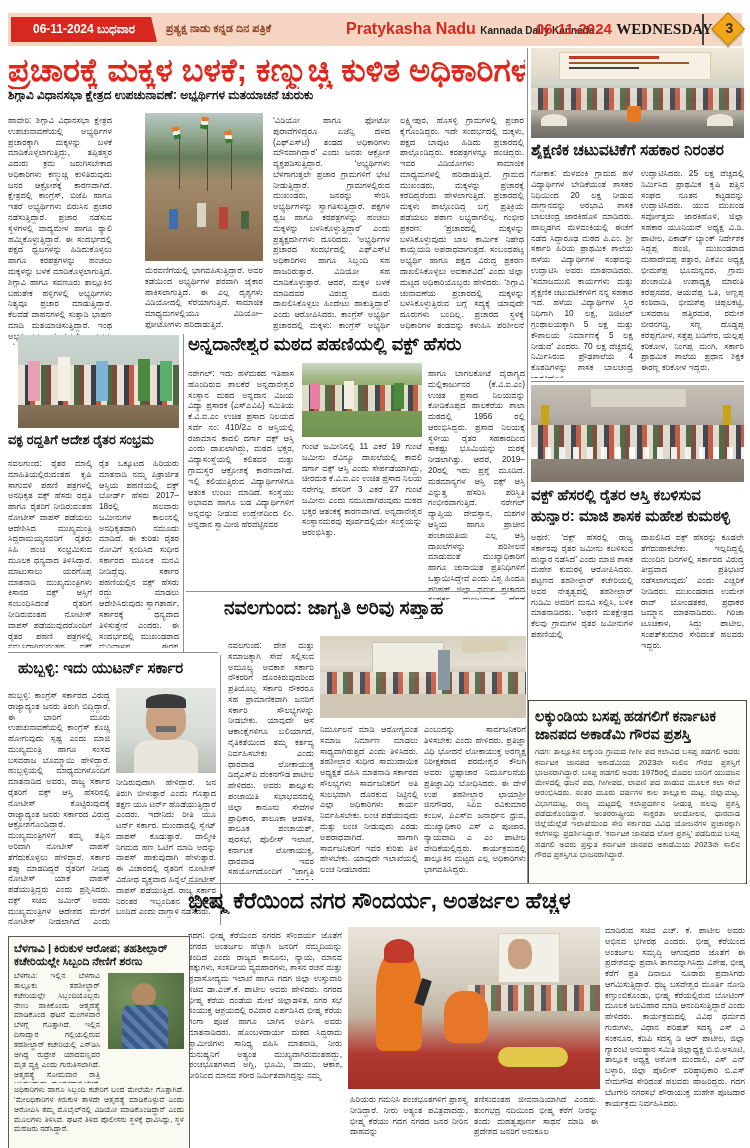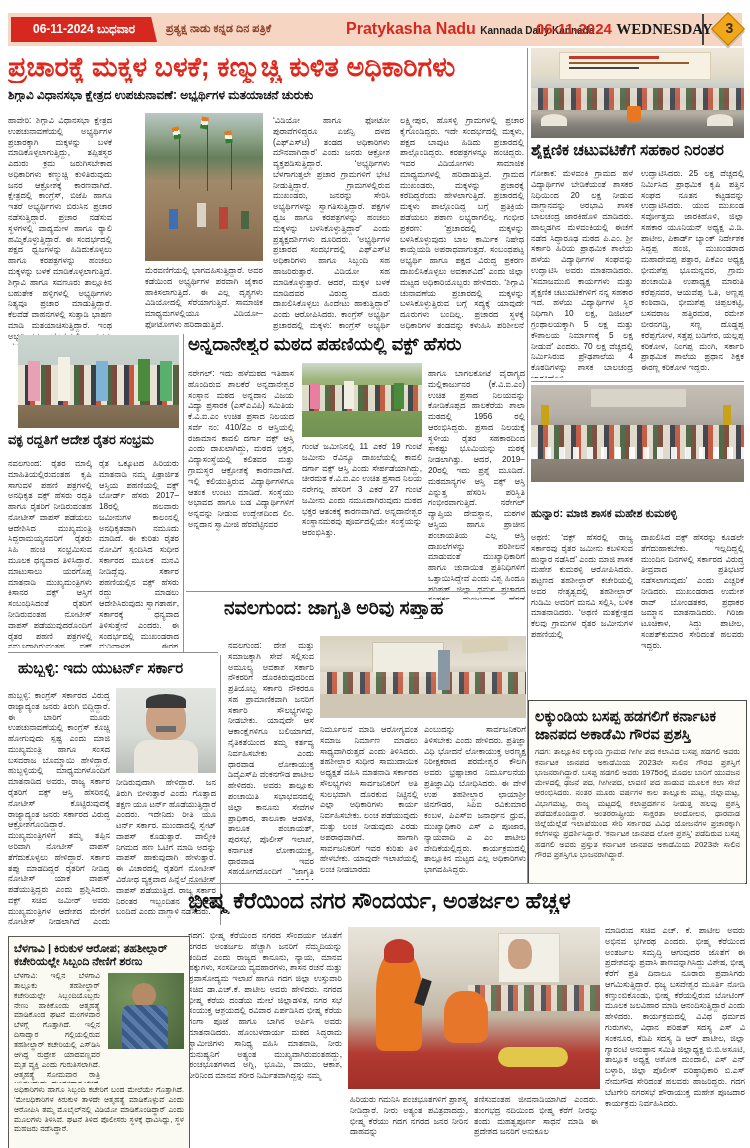--- a/index.html
+++ b/index.html
@@ -62,21 +62,21 @@
     <div id="dateen" class="abs">
       <span class="d1">06-11-2024</span>
       <span class="d2">WEDNESDAY</span>
     </div>
     <div id="bandiv" class="abs"></div>
     <div id="logo" class="abs">
       <span>3</span>
     </div>
   </div>
 
-  <div class="abs hl hl-red" style="left:8px;top:52px;width:517px;font-size:27px;">ಪ್ರಚಾರಕ್ಕೆ ಮಕ್ಕಳ ಬಳಕೆ; ಕಣ್ಮುಚ್ಚಿ ಕುಳಿತ ಅಧಿಕಾರಿಗಳು</div>
+  <div class="abs hl hl-red" style="left:8px;top:52px;width:517px;font-size:32px;">ಪ್ರಚಾರಕ್ಕೆ ಮಕ್ಕಳ ಬಳಕೆ; ಕಣ್ಮುಚ್ಚಿ ಕುಳಿತ ಅಧಿಕಾರಿಗಳು</div>
   <div class="abs hl" style="left:8px;top:88px;width:517px;font-size:12px;">ಶಿಗ್ಗಾವಿ ವಿಧಾನಸಭಾ ಕ್ಷೇತ್ರದ ಉಪಚುನಾವಣೆ: ಅಭ್ಯರ್ಥಿಗಳ ಮತಯಾಚನೆ ಚುರುಕು</div>
 
   <div class="abs body-txt" style="left:8px;top:115px;width:104px;height:230px;">ಹಾವೇರಿ: ಶಿಗ್ಗಾವಿ ವಿಧಾನಸಭಾ ಕ್ಷೇತ್ರದ ಉಪಚುನಾವಣೆಯಲ್ಲಿ ಅಭ್ಯರ್ಥಿಗಳ ಪ್ರಚಾರಕ್ಕಾಗಿ ಮಕ್ಕಳನ್ನು ಬಳಕೆ ಮಾಡಿಕೊಳ್ಳಲಾಗುತ್ತಿದ್ದು, ತಪ್ಪಿತಸ್ಥರ ಎದುರು ಕ್ರಮ ಜರುಗಿಸಬೇಕಾದ ಅಧಿಕಾರಿಗಳು ಕಣ್ಮುಚ್ಚಿ ಕುಳಿತಿರುವುದು ಜನರ ಆಕ್ರೋಶಕ್ಕೆ ಕಾರಣವಾಗಿದೆ. ಕ್ಷೇತ್ರದಲ್ಲಿ ಕಾಂಗ್ರೆಸ್, ಬಿಜೆಪಿ ಹಾಗೂ ಇತರೆ ಅಭ್ಯರ್ಥಿಗಳು ಬಿರುಸಿನ ಪ್ರಚಾರ ನಡೆಸುತ್ತಿದ್ದಾರೆ. ಪ್ರಚಾರ ನಡೆಸುವ ಸ್ಥಳಗಳಲ್ಲಿ ವಾದ್ಯಮೇಳ ಹಾಗೂ ರ‍್ಯಾಲಿ ಹಮ್ಮಿಕೊಳ್ಳುತ್ತಿದ್ದಾರೆ. ಈ ಸಂದರ್ಭದಲ್ಲಿ ಪಕ್ಷದ ಧ್ವಜಗಳನ್ನು ಹಿಡಿದುಕೊಳ್ಳಲು ಹಾಗೂ ಕರಪತ್ರಗಳನ್ನು ಹಂಚಲು ಮಕ್ಕಳನ್ನು ಬಳಕೆ ಮಾಡಿಕೊಳ್ಳಲಾಗುತ್ತಿದೆ. ಶಿಗ್ಗಾವಿ ಹಾಗೂ ಸವಣೂರು ತಾಲ್ಲೂಕಿನ ಬಹುತೇಕ ಹಳ್ಳಿಗಳಲ್ಲಿ ಅಭ್ಯರ್ಥಿಗಳು ನಿತ್ಯವೂ ಪ್ರಚಾರ ಮಾಡುತ್ತಿದ್ದಾರೆ. ಕೆಲವೆಡೆ ವಾಹನಗಳಲ್ಲಿ ಸುತ್ತಾಡಿ ಭಾಷಣ ಮಾಡಿ ಮತಯಾಚಿಸುತ್ತಿದ್ದಾರೆ. ಇಂಥ ಅಭ್ಯರ್ಥಿಗಳ ಜೊತೆಯಲ್ಲಿ ಮಕ್ಕಳು ಹೆಚ್ಚಿನ ಸಂಖ್ಯೆಯಲ್ಲಿ ಕಂಡುಬರುತ್ತಿದ್ದಾರೆ. ಅಭ್ಯರ್ಥಿಗಳ ಚಿಹ್ನೆಯ ಟೋಪಿ ಧರಿಸುವ ಮಕ್ಕಳು, ಕೊರಳಲ್ಲಿ ಪಕ್ಷದ ಶಾಲು ಹೊತ್ತುಕೊಂಡು</div>
   <div id="ph-lead" class="abs photo" style="left:145px;top:113px;width:118px;height:148px;">
     <span class="pole" style="left:34px;top:18px;height:58px;"></span>
     <span class="pole" style="left:62px;top:8px;height:70px;"></span>
     <span class="pole" style="left:86px;top:22px;height:55px;"></span>
     <span class="flag" style="left:28px;top:14px;transform:rotate(-14deg);"></span>
     <span class="flag" style="left:56px;top:4px;transform:rotate(10deg);"></span>
     <span class="flag" style="left:80px;top:18px;transform:rotate(-8deg);"></span>
@@ -107,21 +107,22 @@
 
   <div class="abs rule-h" style="left:531px;top:381px;width:213px;"></div>
 
   <div id="ph-crowd" class="abs photo" style="left:531px;top:385px;width:213px;height:97px;">
     <span style="left:60px;top:4px;width:95px;height:18px;background:#d9d4c8;"></span>
     <span style="left:10px;top:20px;width:8px;height:22px;background:#c8a317;"></span>
     <span style="left:192px;top:20px;width:8px;height:22px;background:#c8a317;"></span>
     <span class="person-row" style="left:0;top:40px;width:213px;height:34px;opacity:.9;"></span>
     <span class="paper-row" style="left:0;top:62px;width:213px;height:12px;"></span>
   </div>
-  <div class="abs hl" style="left:531px;top:507px;width:213px;font-size:11px;">ಹುನ್ನಾರ: ಮಾಜಿ ಶಾಸಕ ಮಹೇಶ ಕುಮಠಳ್ಳಿ</div>
+  <div class="abs hl" style="left:531px;top:486px;width:213px;font-size:15px;">ವಕ್ಫ್ ಹೆಸರಲ್ಲಿ ರೈತರ ಆಸ್ತಿ ಕಬಳಿಸುವ</div>
+  <div class="abs hl" style="left:531px;top:507px;width:213px;font-size:15px;">ಹುನ್ನಾರ: ಮಾಜಿ ಶಾಸಕ ಮಹೇಶ ಕುಮಠಳ್ಳಿ</div>
   <div class="abs body-txt" style="left:531px;top:532px;width:102px;height:160px;">ಅಥಣಿ: ‘ವಕ್ಫ್ ಹೆಸರಲ್ಲಿ ರಾಜ್ಯ ಸರ್ಕಾರವು ರೈತರ ಜಮೀನು ಕಬಳಿಸುವ ಹುನ್ನಾರ ನಡೆಸಿದೆ’ ಎಂದು ಮಾಜಿ ಶಾಸಕ ಮಹೇಶ ಕುಮಠಳ್ಳಿ ಆರೋಪಿಸಿದರು. ಪಟ್ಟಣದ ತಹಶೀಲ್ದಾರ್ ಕಚೇರಿಯಲ್ಲಿ ಅವರ ನೇತೃತ್ವದಲ್ಲಿ ತಹಶೀಲ್ದಾರ್ ಗುಡಿಮಿ ಅವರಿಗೆ ಮನವಿ ಸಲ್ಲಿಸಿ, ಬಳಿಕ ಮಾತನಾಡಿದರು. ‘ಅಥಣಿ ಮತಕ್ಷೇತ್ರದ ಕೆಲವು ಗ್ರಾಮಗಳ ರೈತರ ಜಮೀನುಗಳ ಪಹಣಿಯಲ್ಲಿ</div>
   <div class="abs body-txt" style="left:641px;top:532px;width:103px;height:160px;">ದಾಖಲಿಸಿದ ವಕ್ಫ್ ಹೆಸರನ್ನು ಕೂಡಲೇ ತೆಗೆದುಹಾಕಬೇಕು. ಇಲ್ಲದಿದ್ದಲ್ಲಿ ಮುಂದಿನ ದಿನಗಳಲ್ಲಿ ಸರ್ಕಾರದ ವಿರುದ್ಧ ತೀವ್ರವಾದ ಪ್ರತಿಭಟನೆ ನಡೆಸಲಾಗುವುದು’ ಎಂದು ಎಚ್ಚರಿಕೆ ನೀಡಿದರು. ಮುಖಂಡರಾದ ಉಮೇಶ ರಾವ್ ಬೋಂಡತಕರ, ಪ್ರಧಾಕರ ಜಮ್ಮಾನ ಮಾತನಾಡಿದರು. ಗಿರಿಜಾ ಟೂಚಿಕಾಳ, ಸಿದ್ದು ಪಾಟೀಲ, ಸಂಪತ್‌ಕುಮಾರ ಸೇರಿದಂತೆ ಹಲವರು ಇದ್ದರು.</div>
 
   <div class="abs box-article" style="left:528px;top:700px;width:205px;height:170px;padding:6px;">
     <div class="hl" style="font-size:14.5px;white-space:normal;line-height:1.25;">ಲಕ್ಕುಂಡಿಯ ಬಸಪ್ಪ ಹಡಗಲಿಗೆ ಕರ್ನಾಟಕ ಜಾನಪದ ಅಕಾಡೆಮಿ ಗೌರವ ಪ್ರಶಸ್ತಿ</div>
     <div class="body-txt" style="margin-top:4px;height:118px;font-size:7.9px;">ಗದಗ: ತಾಲ್ಲೂಕಿನ ಲಕ್ಕುಂಡಿ ಗ್ರಾಮದ ಗೀಗೀ ಪದ ಕಲಾವಿದ ಬಸಪ್ಪ ಹಡಗಲಿ ಅವರು ಕರ್ನಾಟಕ ಜಾನಪದ ಅಕಾಡೆಮಿಯ 2023ನೇ ಸಾಲಿನ ಗೌರವ ಪ್ರಶಸ್ತಿಗೆ ಭಾಜನರಾಗಿದ್ದಾರೆ. ಬಸಪ್ಪ ಹಡಗಲಿ ಅವರು 1975ರಲ್ಲಿ ಮೊದಲ ಬಾರಿಗೆ ಯುವಜನ ಮೇಳದಲ್ಲಿ ಢಜನೆ ಪದ, ಗೀಗೀಪದ, ಲಾವಣಿ ಪದ ಹಾಡುವ ಮೂಲಕ ಕಲಾ ಸೇವೆ ಆರಂಭಿಸಿದರು. ನಂತರ ಮೂರು ವರ್ಷಗಳ ಕಾಲ ತಾಲ್ಲೂಕು ಮಟ್ಟ, ಜಿಲ್ಲಾಮಟ್ಟ, ವಿಭಾಗಮಟ್ಟ, ರಾಜ್ಯ ಮಟ್ಟದಲ್ಲಿ ಕಲಾಪ್ರದರ್ಶನ ನೀಡುತ್ತ ಹಲವು ಪ್ರಶಸ್ತಿ ಪಡೆದುಕೊಂಡಿದ್ದಾರೆ. ಅಂತರರಾಷ್ಟ್ರೀಯ ಸಾಕ್ಷರತಾ ಆಂದೋಲನ, ಧಾರವಾಡ ಜಿಲ್ಲೆಯೆಲ್ಲೆಡೆ ಇಲಾಖೆಯಿಂದ ಸೇರಿ ಸರ್ಕಾರದ ವಿವಿಧ ಯೋಜನೆಗಳ ಪ್ರಚಾರಕ್ಕಾಗಿ ಕಲೆಗಳನ್ನು ಪ್ರದರ್ಶಿಸಿದ್ದಾರೆ. ‘ಕರ್ನಾಟಕ ಜಾನಪದ ಲೋಕ ಪ್ರಶಸ್ತಿ’ ಪಡೆದಿರುವ ಬಸಪ್ಪ ಹಡಗಲಿ ಅವರು ಪ್ರಸ್ತುತ ಕರ್ನಾಟಕ ಜಾನಪದ ಅಕಾಡೆಮಿಯ 2023ನೇ ಸಾಲಿನ ಗೌರವ ಪ್ರಶಸ್ತಿಗೂ ಭಾಜನರಾಗಿದ್ದಾರೆ.</div>
   </div>
 
   <div class="abs rule-v" style="left:183px;top:334px;height:318px;"></div>
   <div class="abs hl" style="left:188px;top:334px;width:337px;font-size:18px;">ಅನ್ನದಾನೇಶ್ವರ ಮಠದ ಪಹಣಿಯಲ್ಲಿ ವಕ್ಫ್ ಹೆಸರು</div>

